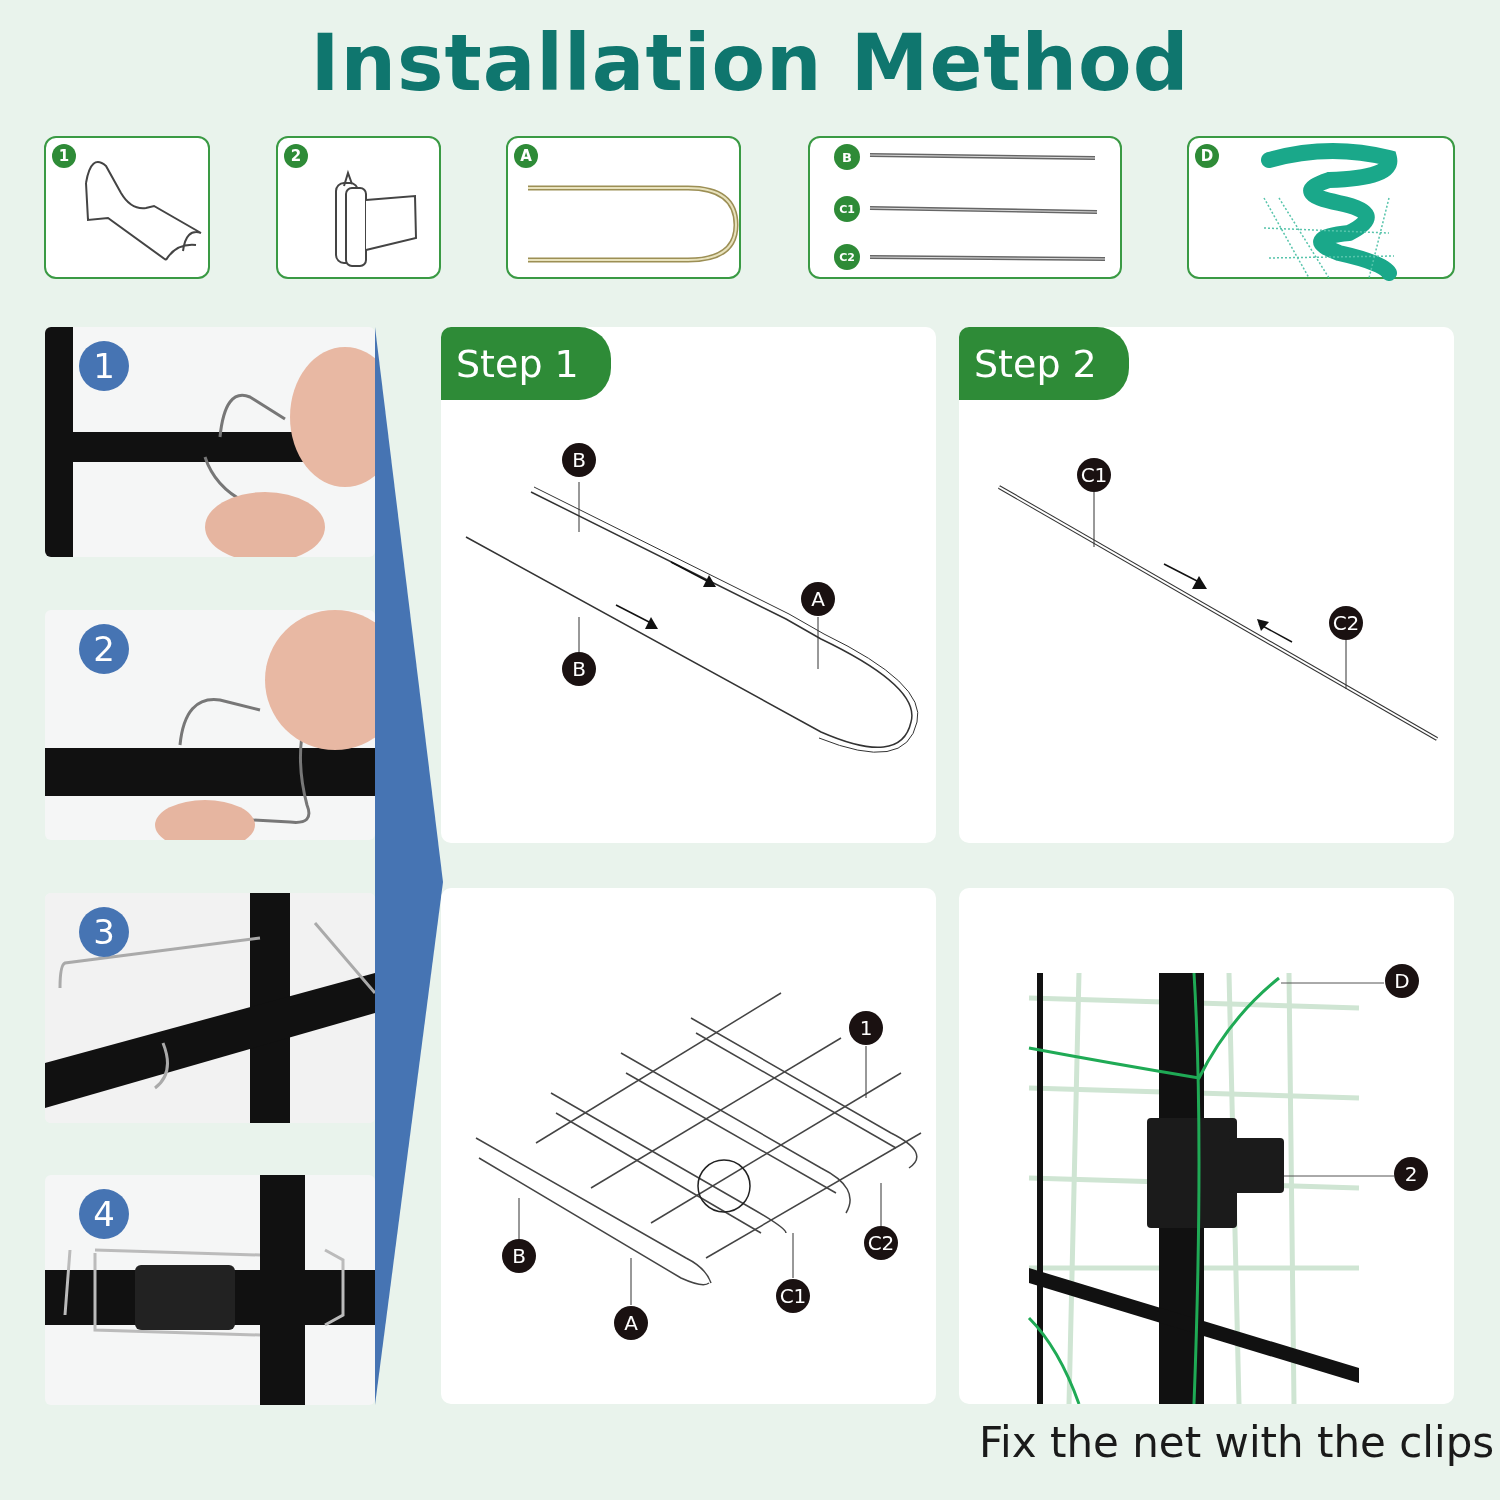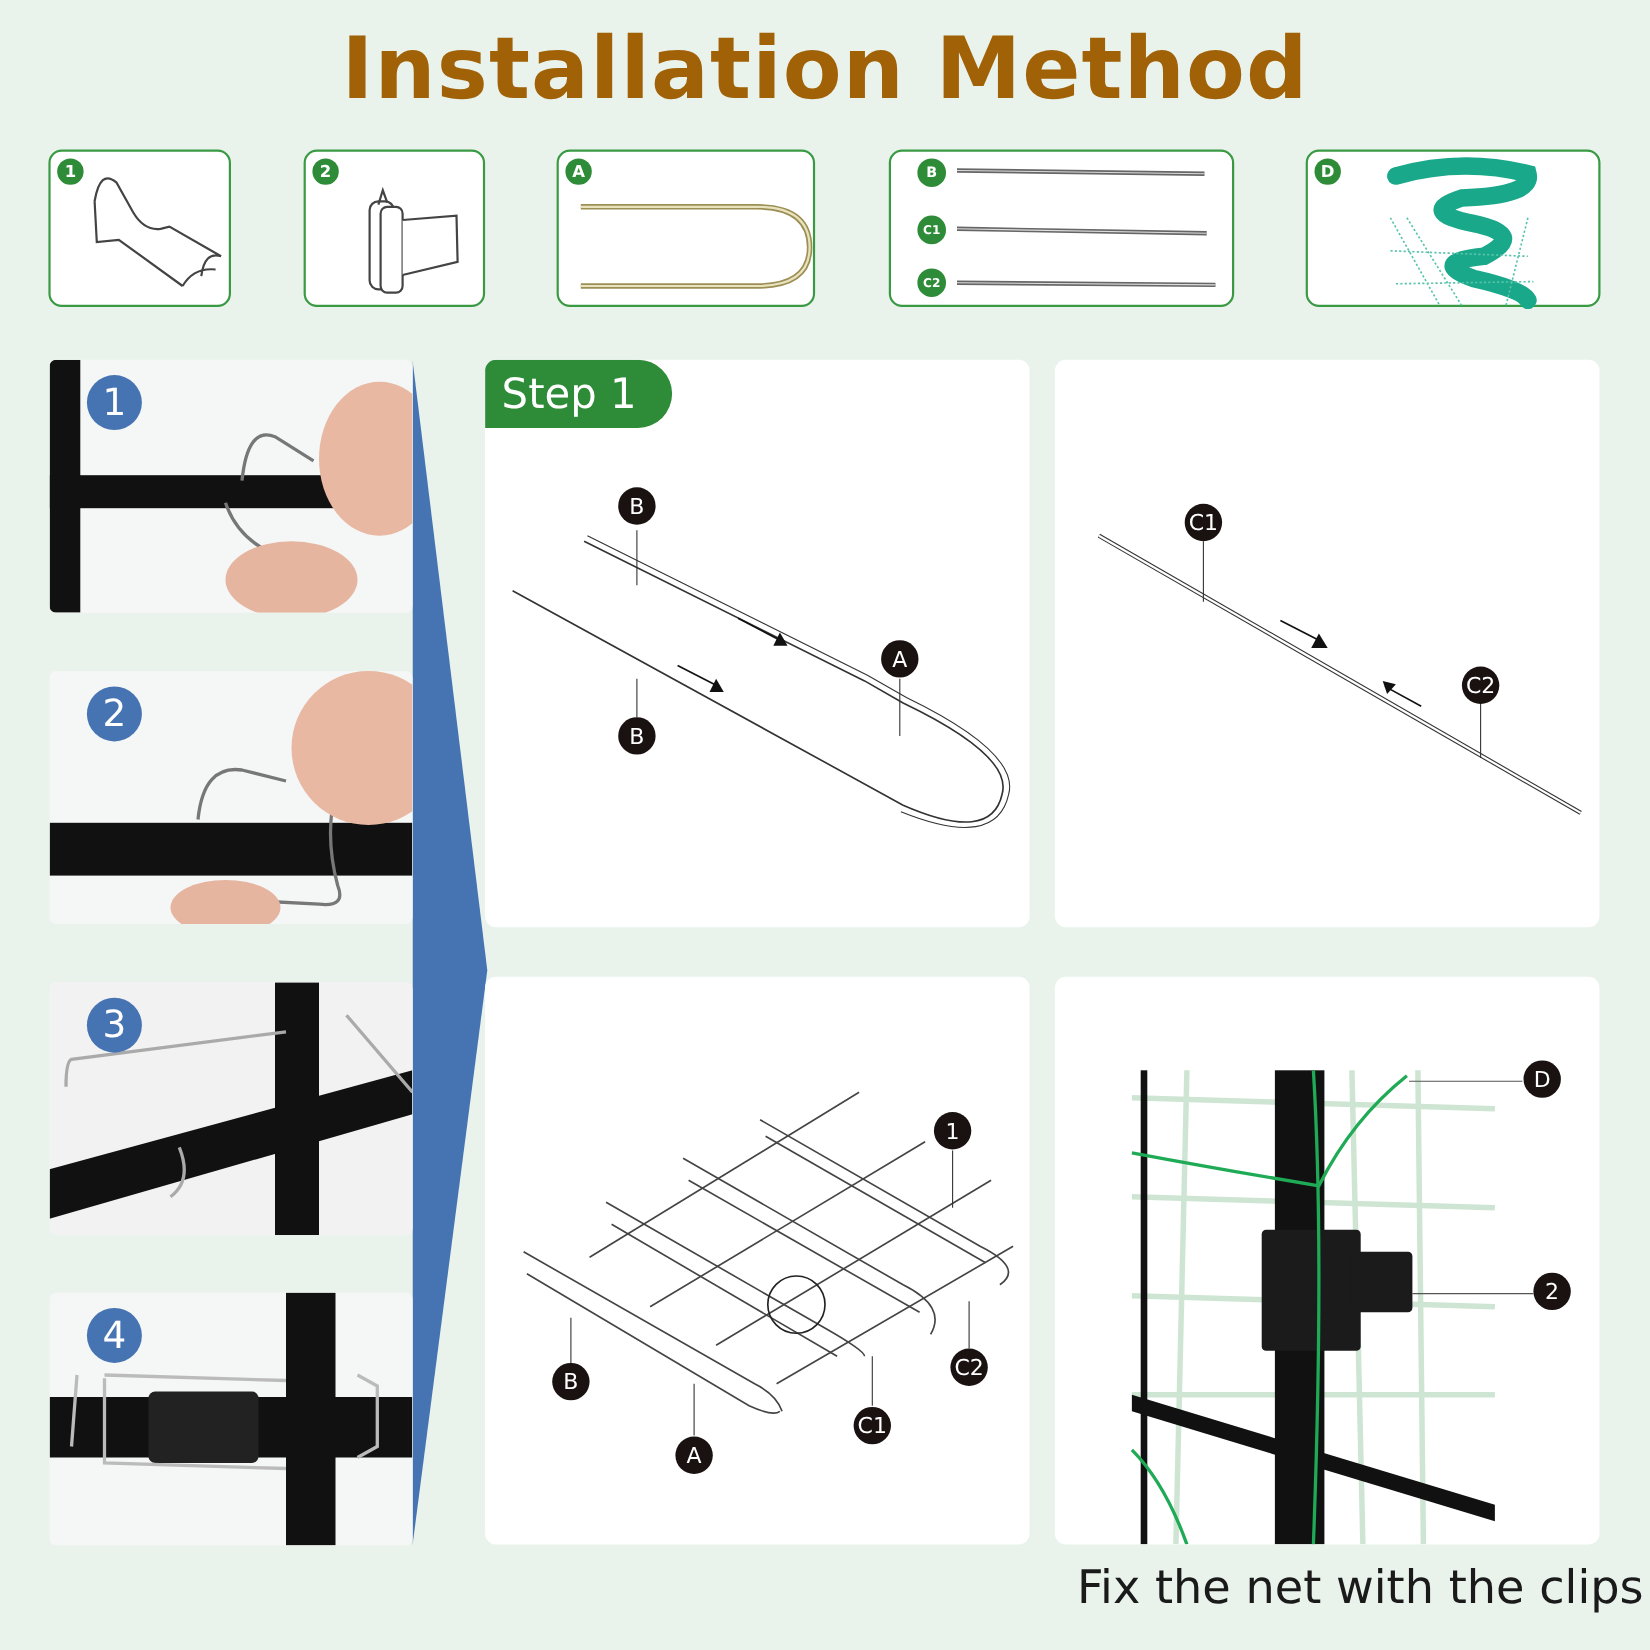--- a/index.html
+++ b/index.html
@@ -1,27 +1,27 @@
 <!DOCTYPE html>
 <html><head>
 <meta charset="utf-8">
 <style>
   html,body{margin:0;padding:0;}
   body{width:1500px;height:1500px;background:#e9f3ec;position:relative;overflow:hidden;font-family:"DejaVu Sans","Liberation Sans",sans-serif;}
-  .title{position:absolute;left:0;top:18px;width:1500px;text-align:center;font-size:78px;font-weight:bold;color:#a16207;letter-spacing:1px;}
+  .title{position:absolute;left:0;top:18px;width:1500px;text-align:center;font-size:78px;font-weight:bold;color:#0f766e;letter-spacing:1px;}
   .part{position:absolute;top:136px;height:143px;background:#fff;border:2px solid #3a9a44;border-radius:12px;box-sizing:border-box;}
   .pbadge{position:absolute;left:6px;top:6px;width:24px;height:24px;border-radius:50%;background:#2e8b37;color:#fff;font-size:15px;font-weight:bold;display:flex;align-items:center;justify-content:center;}
   .sbadge{width:26px;height:26px;border-radius:50%;background:#2e8b37;color:#fff;font-size:13px;font-weight:bold;display:flex;align-items:center;justify-content:center;}
   .part svg{position:absolute;left:0;top:0;}
   .photo{position:absolute;left:45px;width:330px;height:230px;background:#f5f6f6;border-radius:6px;overflow:hidden;}
   .photo svg{position:absolute;left:0;top:0;}
   .pnum{position:absolute;left:34px;top:14px;width:50px;height:50px;border-radius:50%;background:#4674b3;color:#fff;font-size:34px;display:flex;align-items:center;justify-content:center;}
   .arrow{position:absolute;left:375px;top:327px;}
   .card{position:absolute;width:495px;background:#fff;border-radius:10px;overflow:hidden;}
-  .steptab{position:absolute;left:0;top:0;height:62px;padding:0 32px 0 15px;background:#2e8b37;color:#fff;font-size:38px;display:flex;align-items:center;border-radius:0 32px 32px 0;text-align:right;}
+  .steptab{position:absolute;left:0;top:0;height:73px;padding:0 32px 0 15px;background:#2e8b37;color:#fff;font-size:38px;display:flex;align-items:center;border-radius:0 32px 32px 0;text-align:right;}
   .card svg{position:absolute;left:0;top:0;}
   .caption{position:absolute;left:952px;top:1418px;font-size:42px;color:#1a1a1a;margin-left:27px;}
   .callout{font-family:"DejaVu Sans",sans-serif;font-size:20px;fill:#fff;}
 </style>
 </head>
 <body>
 
 <div class="title">Installation Method</div>
 
 <div class="part" style="left:44px;width:166px;">
@@ -145,20 +145,21 @@
       <polygon points="240,249 248,262 233,262" fill="#111"></polygon>
     <line x1="333" y1="315" x2="300" y2="297" stroke="#111" stroke-width="1.5"></line>
       <polygon points="298,292 310,295 302,304" fill="#111"></polygon>
     <line x1="135" y1="165" x2="135" y2="220" stroke="#333"></line>
       <circle cx="135" cy="148" r="17" fill="#1a1111"></circle>
     <text class="callout" x="135" y="155" text-anchor="middle">C1</text>
     <line x1="387" y1="312" x2="387" y2="362" stroke="#333"></line>
       <circle cx="387" cy="296" r="17" fill="#1a1111"></circle>
     <text class="callout" x="387" y="303" text-anchor="middle">C2</text>
   </svg>
+  <div class="steptab">Step 2</div>
 </div>
 
 <div class="card" style="left:441px;top:888px;height:516px;">
   <svg width="495" height="516">
     <g fill="none" stroke="#444" stroke-width="1.5">
       <path d="M35 250 L245 370 Q265 380 270 395 M80 270"></path>
       <path d="M38 270 L240 390 Q262 400 268 395"></path>
       <path d="M110 205 L310 320 Q345 340 345 345"></path>
       <path d="M180 165 L380 280 Q420 300 405 325"></path>
       <path d="M250 130 L450 245 Q490 265 468 280"></path>

